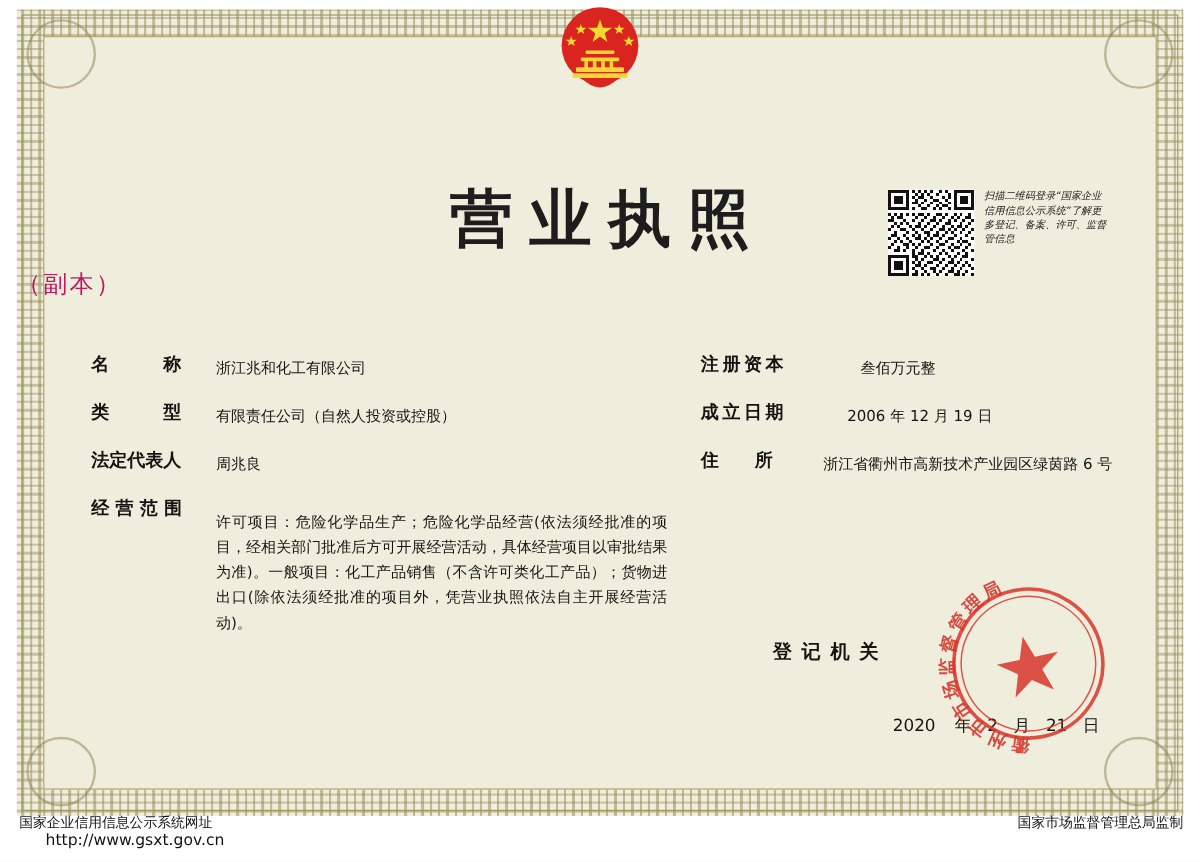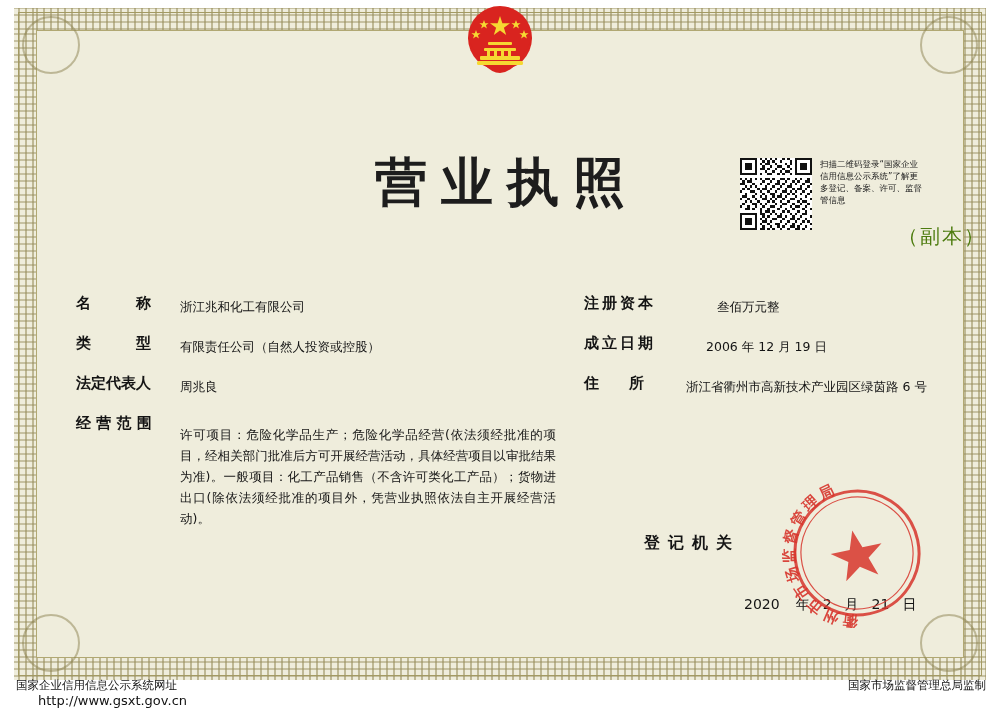--- a/index.html
+++ b/index.html
@@ -135,23 +135,23 @@
     letter-spacing: 14px;
     color: #1d1d1d;
     font-weight: bold;
     font-family: "DejaVu Sans", "Liberation Sans", sans-serif;
     text-indent: 14px;
   }
   .title-sub {
     position: absolute;
     left: 0; right: 0;
     top: 215px;
-    text-align: right;
+    text-align: left;
     font-size: 20px;
-    color: #4d7c0f;
+    color: #be185d;
     letter-spacing: 2px;
   }
 
   
   .credit-block {
     position: absolute;
     left: 62px;
     top: 158px;
     width: 250px;
   }
@@ -186,20 +186,21 @@
   }
   .qr-note {
     position: absolute;
     left: 80px;
     top: 0;
     width: 106px;
     font-size: 8.5px;
     line-height: 12px;
     color: #222;
     letter-spacing: 0px;
+    font-style: italic;
   }
 
   
   .fields {
     position: absolute;
     left: 0; top: 0; right: 0; bottom: 0;
   }
   .fld-label {
     position: absolute;
     font-size: 15px;

